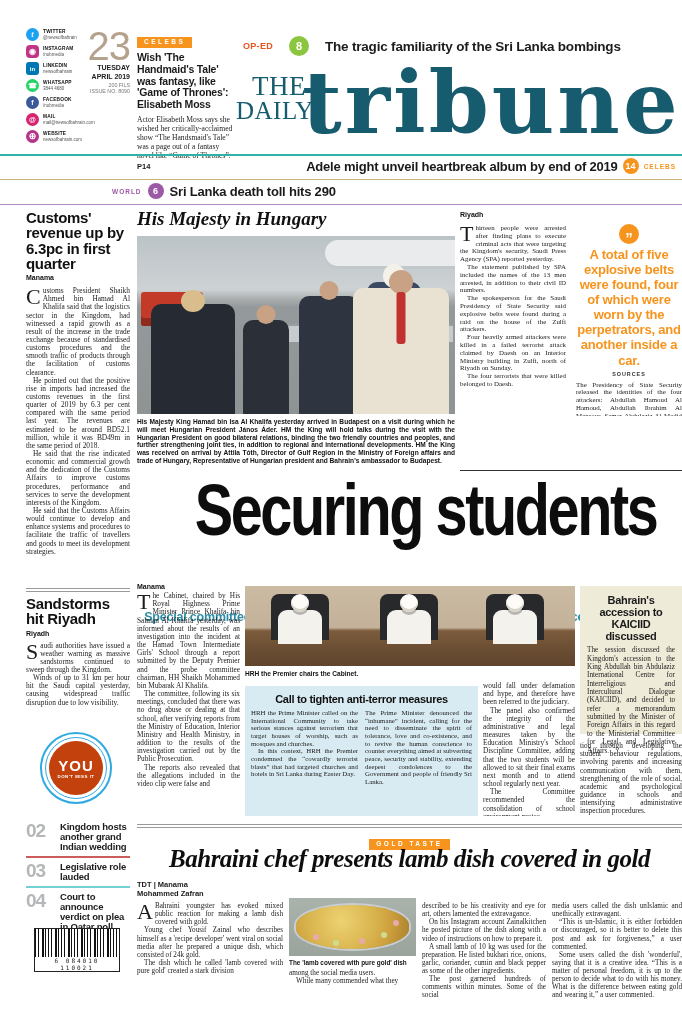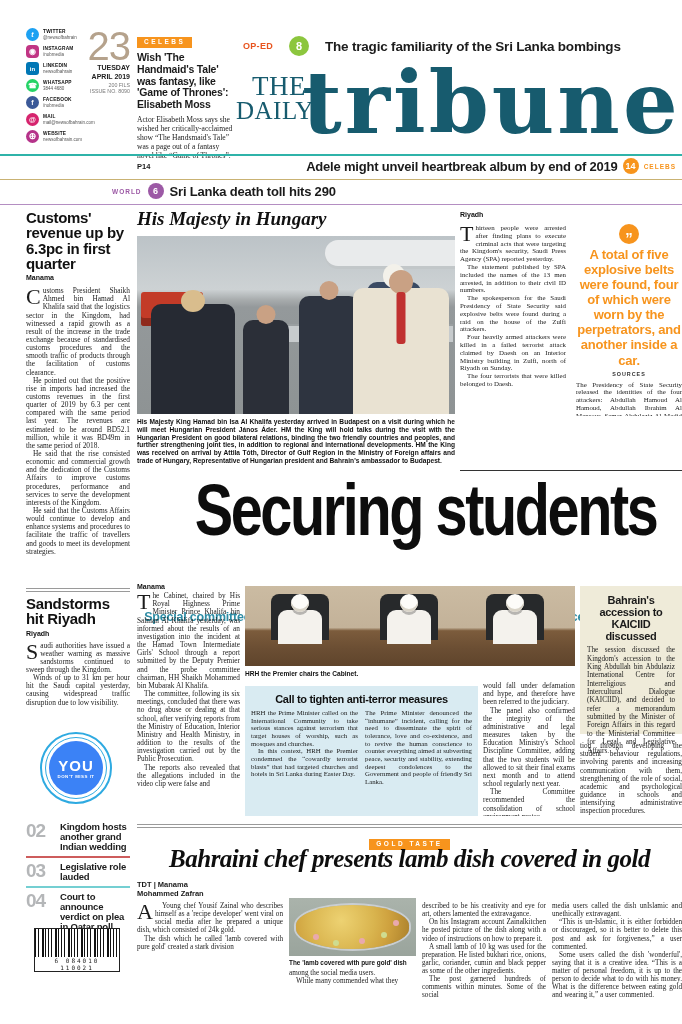--- a/index.html
+++ b/index.html
@@ -74,21 +74,21 @@
   .customs{left:26px;top:210px;width:104px;}
   .customs .hd-cond{font-size:15px;line-height:1.02;}
   .customs .bod{font-size:7.4px;line-height:1.1;margin-top:6px;}
   .div1{left:26px;top:588px;width:104px;}
   .sand{left:26px;top:596px;width:104px;}
   .sand .hd-cond{font-size:15px;line-height:1.02;}
   .sand .bod{font-size:7.4px;line-height:1.1;margin-top:5px;}
 
   .badge{left:40px;top:732px;width:72px;height:72px;border:2px solid #2eaae1;border-radius:50%;padding:3px;box-sizing:border-box;}
   .badge-mid{width:100%;height:100%;border:1.5px solid #2eaae1;border-radius:50%;padding:3px;box-sizing:border-box;}
-  .badge-in{width:100%;height:100%;border-radius:50%;background:#3b82f6;display:flex;flex-direction:column;
+  .badge-in{width:100%;height:100%;border-radius:50%;background:#c2410c;display:flex;flex-direction:column;
             align-items:center;justify-content:center;color:#fff;}
   .badge-in b{font-size:15px;letter-spacing:1px;line-height:1;}
   .badge-in span{font-size:4.4px;font-weight:bold;letter-spacing:.5px;margin-top:1px;}
 
   .miss{left:26px;top:818px;width:104px;}
   .miss-item{display:flex;gap:6px;align-items:flex-start;padding:4px 0;}
   .miss-num{font-size:19px;font-weight:bold;color:#b4b6b8;line-height:.9;flex:0 0 28px;letter-spacing:-1px;}
   .miss-txt{font-size:9.5px;font-weight:bold;line-height:1.05;color:#1c1c1c;letter-spacing:-0.2px;}
   .md1{border-bottom:2px solid #cd5c5c;}
   .md2{border-bottom:2px solid #74cfd2;}
@@ -269,21 +269,21 @@
     <span class="world-h">Sri Lanka death toll hits 290</span>
   </div>
   <div class="abs line l-purple"></div>
 
   <div class="abs customs">
     <div class="hd-cond">Customs' revenue up by 6.3pc in first quarter</div>
     <div class="city">Manama</div>
     <div class="bod">
       <p class="nofirst"><span class="dcap">C</span><span>ustoms President Shaikh Ahmed bin Hamad Al Khalifa said that the logistics sector in the Kingdom, had witnessed a rapid growth as a result of the increase in the trade exchange because of standardised customs procedures and the smooth traffic of products through the facilitation of customs clearance.</span></p>
       <p>He pointed out that the positive rise in imports had increased the customs revenues in the first quarter of 2019 by 6.3 per cent compared with the same period last year. The revenues are estimated to be around BD52.1 million, while it was BD49m in the same period of 2018.</p>
-      <p>He said that the rise consisted economic and commercial growth and the dedication of the Customs Affairs to improve customs procedures, performance and services to serve the development interests of the Kingdom.</p>
+      <p>He said that the rise indicated economic and commercial growth and the dedication of the Customs Affairs to improve customs procedures, performance and services to serve the development interests of the Kingdom.</p>
       <p>He said that the Customs Affairs would continue to develop and enhance systems and procedures to facilitate the traffic of travellers and goods to meet its development strategies.</p>
     </div>
   </div>
   <div class="abs div1 divider"></div>
 
   <div class="abs sand">
     <div class="hd-cond">Sandstorms hit Riyadh</div>
     <div class="city">Riyadh</div>
     <div class="bod">
       <p class="nofirst"><span class="dcap">S</span><span>audi authorities have issued a weather warning as massive sandstorms continued to sweep through the Kingdom.</span></p>
@@ -429,21 +429,21 @@
     <span class="tagbox">GOLD TASTE</span>
   </div>
   <div class="abs gold-h">Bahraini chef presents lamb dish covered in gold</div>
   <div class="abs byline">
     <div>TDT | Manama</div>
     <div>Mohammed Zafran</div>
   </div>
 
   <div class="abs gold-c1">
     <div class="bod">
-      <p class="nofirst"><span class="dcap">A</span></p>
+      <p class="nofirst"><span class="dcap">A</span><span>Bahraini youngster has evoked mixed public reaction for making a lamb dish covered with gold.</span></p>
       <p>Young chef Yousif Zainal who describes himself as a 'recipe developer' went viral on social media after he prepared a unique dish, which consisted of 24k gold.</p>
       <p>The dish which he called 'lamb covered with pure gold' created a stark division</p>
     </div>
   </div>
 
   <div class="abs gold-c2">
     <div class="dish">
       <div class="dish-b"></div>
       <span class="dot dp" style="left:24px;top:36px"></span>
       <span class="dot dg" style="left:44px;top:42px"></span>

